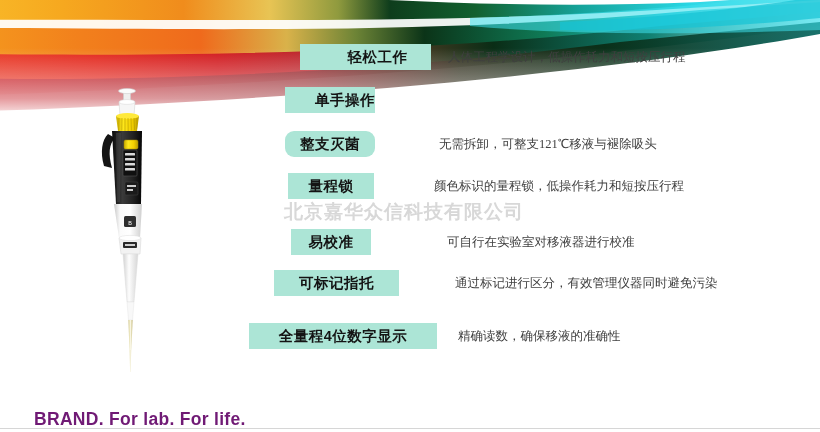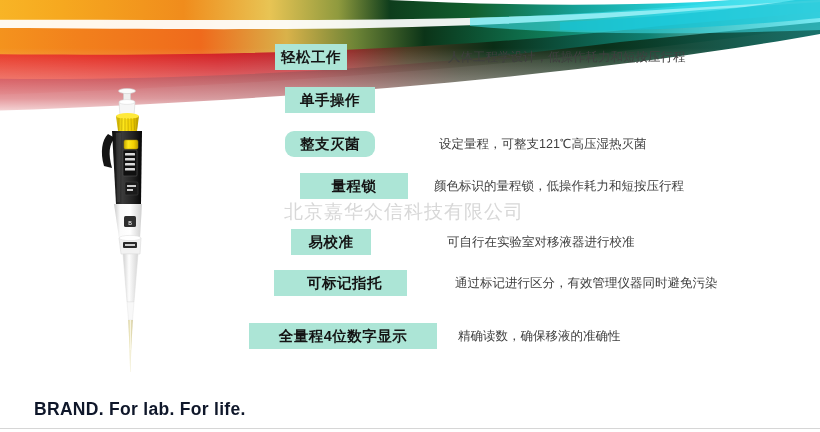--- a/index.html
+++ b/index.html
@@ -71,68 +71,69 @@
     font-family: "Liberation Sans", "DejaVu Sans", sans-serif;
   }
   .feature-desc {
     position: absolute;
     top: 0;
     height: 26px;
     line-height: 26px;
     color: #3f3f3f;
     font-size: 12.5px;
     white-space: nowrap;
-    font-family: Liberation Sans, sans-serif;
+    font-family: Liberation Serif, serif;
   }
 
   
   .row-0 { top: 44px; }
   .row-1 { top: 87px; }
   .row-2 { top: 131px; }
   .row-3 { top: 173px; }
   .row-4 { top: 229px; }
   .row-5 { top: 270px; }
   .row-6 { top: 323px; }
 
-  .lbl-0 { left: 39px;  width: 72px; }
-  .lbl-1 { left: 49px;  width: 90px; }
+  .lbl-0 { left: 64px;  width: 107px; padding-left: 24px; }
+  .lbl-1 { left: 49px;  width: 90px; text-align: right; }
   .lbl-2 { left: 49px;  width: 90px; border-radius: 9px; }
-  .lbl-3 { left: 64px;  width: 108px; }
+  .lbl-3 { left: 52px;  width: 86px; }
   .lbl-4 { left: 55px;  width: 80px; }
-  .lbl-5 { left: 38px;  width: 125px; padding-left: 8px; }
+  .lbl-5 { left: 38px;  width: 125px; }
   .lbl-6 { left: 13px;  width: 188px; }
 
   .dsc-0 { left: 212px; }
   .dsc-1 { left: 204px; }
   .dsc-2 { left: 203px; }
   .dsc-3 { left: 198px; }
   .dsc-4 { left: 211px; }
   .dsc-5 { left: 203px; margin-left: 16px; }
   .dsc-6 { left: 222px; text-align: center; }
 
   
   .watermark {
     position: absolute;
     left: 284px;
     top: 199px;
     font-size: 19px;
     color: #d8d8d8;
     letter-spacing: 1px;
     white-space: nowrap;
     font-family: "DejaVu Sans", "Liberation Sans", sans-serif;
+    font-weight: bold;
   }
 
   
   .brand-tagline {
     position: absolute;
     left: 34px;
-    top: 399px;
+    top: 409px;
     font-size: 17.5px;
     font-weight: bold;
-    color: #0f172a;
+    color: #701a75;
     letter-spacing: 0.3px;
     white-space: nowrap;
     font-family: "Liberation Sans", "DejaVu Sans", sans-serif;
   }
   .footer-rule {
     position: absolute;
     left: 0;
     top: 428px;
     width: 820px;
     height: 1px;
@@ -313,21 +314,21 @@
       <div class="feature-label lbl-0">轻松工作</div>
       <div class="feature-desc dsc-0">人体工程学设计，低操作耗力和短按压行程</div>
     </div>
 
     <div class="feature-row row-1">
       <div class="feature-label lbl-1">单手操作</div>
     </div>
 
     <div class="feature-row row-2">
       <div class="feature-label lbl-2">整支灭菌</div>
-      <div class="feature-desc dsc-2">设定量程，可整支121℃高压湿热灭菌</div>
+      <div class="feature-desc dsc-2">无需拆卸，可整支121℃移液与褪除吸头</div>
     </div>
 
     <div class="feature-row row-3">
       <div class="feature-label lbl-3">量程锁</div>
       <div class="feature-desc dsc-3">颜色标识的量程锁，低操作耗力和短按压行程</div>
     </div>
 
     <div class="feature-row row-4">
       <div class="feature-label lbl-4">易校准</div>
       <div class="feature-desc dsc-4">可自行在实验室对移液器进行校准</div>

